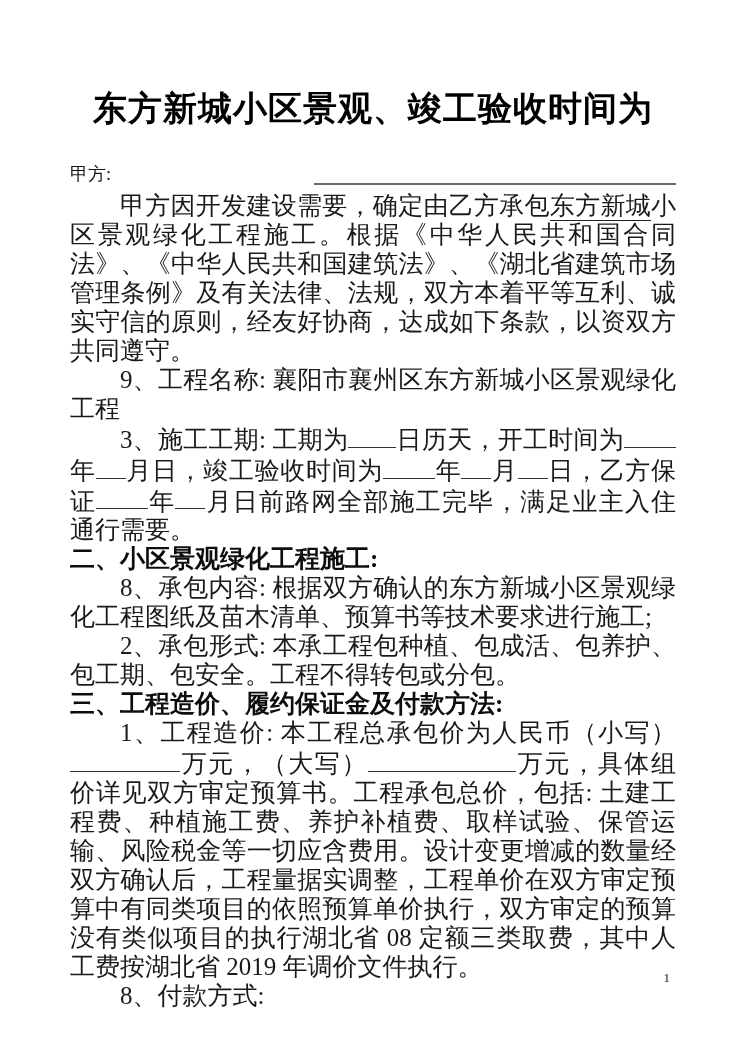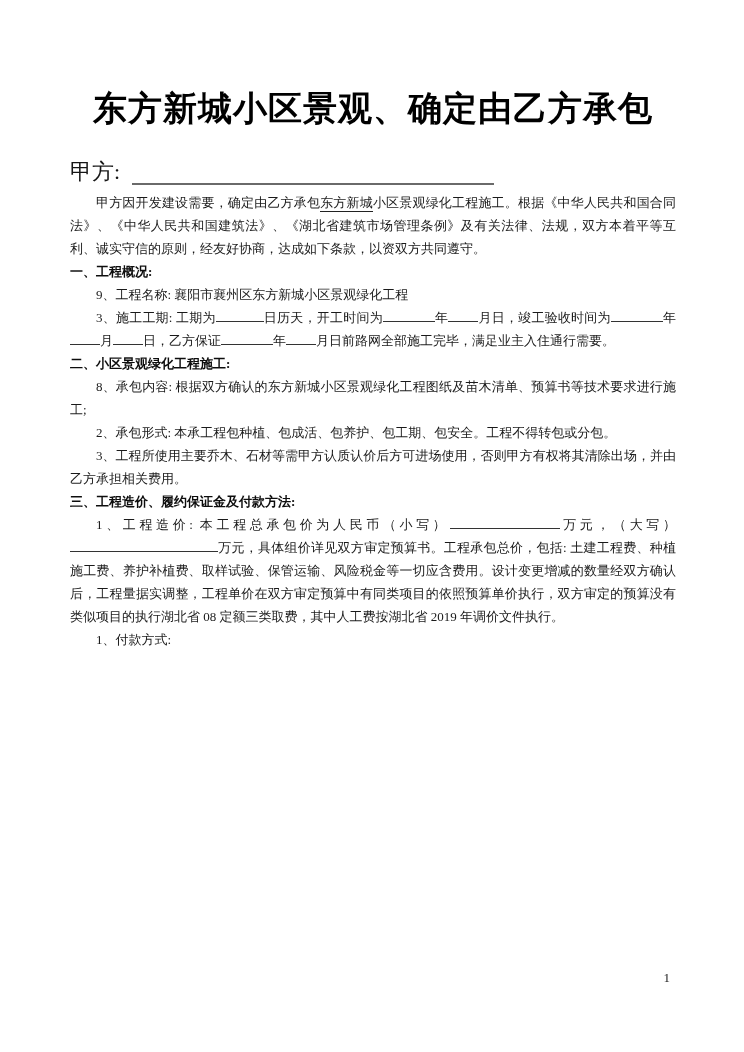--- a/index.html
+++ b/index.html
@@ -27,35 +27,36 @@
     color: #000000;
     margin: 0 0 18px 0;
     letter-spacing: 1px;
     white-space: nowrap;
   }
   .parties { margin: 0 0 6px 0; }
   .party-row {
     display: flex;
     align-items: flex-end;
     height: 35px;
-    font-size: 22px;
+    font-size: 18px;
     color: #161616;
+    justify-content: space-between;
   }
   .party-label { flex: 0 0 auto; line-height: 1; padding-bottom: 2px; }
   .party-line {
     flex: 0 0 auto;
     width: 362px;
     margin-left: 12px;
     border-bottom: 2px solid #6a6a6a;
     height: 26px;
   }
   .party-row.b .party-line { border-bottom-color: #3a3a3a; }
   .content {
-    font-size: 13px;
-    line-height: 23px;
+    font-size: 25px;
+    line-height: 29px;
     text-align: justify;
     color: #1a1a1a;
   }
   .content p { margin: 0; text-indent: 2em; }
   .content p.heading { text-indent: 0; font-weight: bold; color: #0d0d0d; }
   .seg-u {
     border-bottom: 1.5px solid #222;
     padding-bottom: 1px;
   }
   .blank {
@@ -69,37 +70,35 @@
     right: 74px;
     top: 970px;
     font-size: 13px;
     color: #222222;
   }
 </style>
 </head>
 <body>
 
 <div class="doc">
-  <h1 class="title">东方新城小区景观、确定由乙方承包</h1>
+  <h1 class="title">东方新城小区景观、竣工验收时间为</h1>
 
   <div class="parties" id="parties">
       <div class="party-row">
         <span class="party-label">甲方:</span>
         <span class="party-line"></span>
       </div>
     </div>
 
   <div class="content" id="content">
       <p class="para"><span>甲方因开发建设需要，确定由乙方承包</span><span class="seg-u">东方新城</span><span>小区景观绿化工程施工。根据《中华人民共和国合同法》、《中华人民共和国建筑法》、《湖北省建筑市场管理条例》及有关法律、法规，双方本着平等互利、诚实守信的原则，经友好协商，达成如下条款，以资双方共同遵守。</span></p>
-      <p class="heading"><span>一、工程概况:</span></p>
       <p class="para"><span>9、工程名称: 襄阳市襄州区东方新城小区景观绿化工程</span></p>
       <p class="para"><span>3、施工工期: 工期为</span><span class="blank" style="width: 48px;"></span><span>日历天，开工时间为</span><span class="blank" style="width: 52px;"></span><span>年</span><span class="blank" style="width: 30px;"></span><span>月日，竣工验收时间为</span><span class="blank" style="width: 52px;"></span><span>年</span><span class="blank" style="width: 30px;"></span><span>月</span><span class="blank" style="width: 30px;"></span><span>日，乙方保证</span><span class="blank" style="width: 52px;"></span><span>年</span><span class="blank" style="width: 30px;"></span><span>月日前路网全部施工完毕，满足业主入住通行需要。</span></p>
       <p class="heading"><span>二、小区景观绿化工程施工:</span></p>
       <p class="para"><span>8、承包内容: 根据双方确认的东方新城小区景观绿化工程图纸及苗木清单、预算书等技术要求进行施工;</span></p>
       <p class="para"><span>2、承包形式: 本承工程包种植、包成活、包养护、包工期、包安全。工程不得转包或分包。</span></p>
-      <p class="para"><span>3、工程所使用主要乔木、石材等需甲方认质认价后方可进场使用，否则甲方有权将其清除出场，并由乙方承担相关费用。</span></p>
       <p class="heading"><span>三、工程造价、履约保证金及付款方法:</span></p>
       <p class="para"><span>1、工程造价: 本工程总承包价为人民币（小写）</span><span class="blank" style="width: 110px;"></span><span>万元，（大写）</span><span class="blank" style="width: 148px;"></span><span>万元，具体组价详见双方审定预算书。工程承包总价，包括: 土建工程费、种植施工费、养护补植费、取样试验、保管运输、风险税金等一切应含费用。设计变更增减的数量经双方确认后，工程量据实调整，工程单价在双方审定预算中有同类项目的依照预算单价执行，双方审定的预算没有类似项目的执行湖北省 08 定额三类取费，其中人工费按湖北省 2019 年调价文件执行。</span></p>
-      <p class="para"><span>1、付款方式:</span></p>
+      <p class="para"><span>8、付款方式:</span></p>
     </div>
 
   <div class="page-num">1</div>
 </div>
 
 </body></html>

